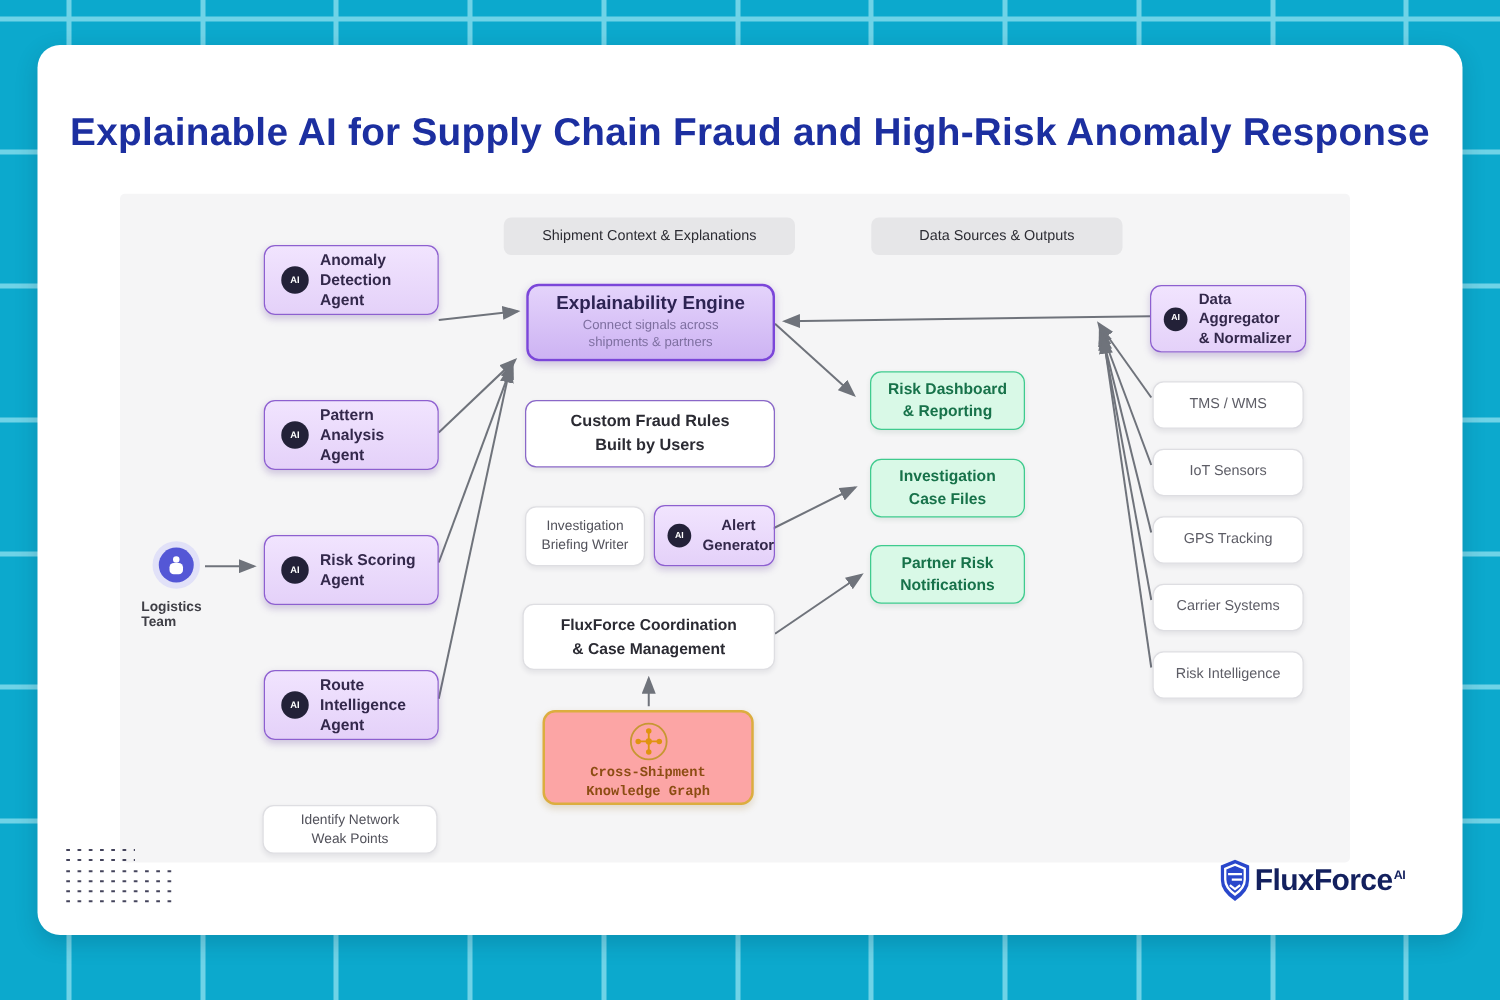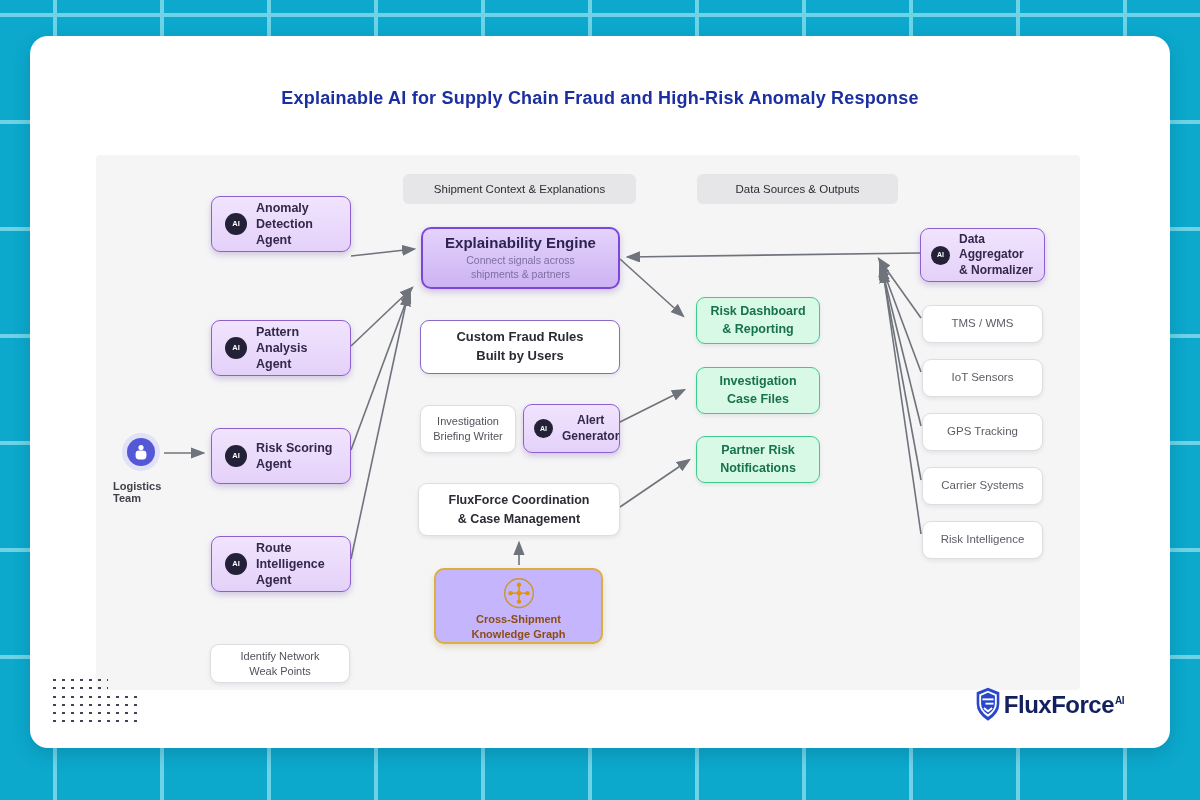--- a/index.html
+++ b/index.html
@@ -16,21 +16,21 @@
   }
 
   .card {
     position:absolute; left:30px; top:36px; width:1140px; height:712px;
     background:#ffffff; border-radius:18px;
     box-shadow:0 6px 18px rgba(0,40,60,.18);
   }
 
   .main-title {
     position:absolute; left:0; right:0; top:52px;
-    text-align:center; font-size:18px; font-weight:bold; color:#1c2fa0;
+    text-align:center; font-size:31px; font-weight:bold; color:#1c2fa0;
     letter-spacing:.2px;
   }
 
   .diagram {
     position:absolute; left:66px; top:119px; width:984px; height:535px;
     background:#f5f5f6; border-radius:4px;
   }
 
   .edges { position:absolute; inset:0; width:984px; height:535px; pointer-events:none; }
   .edge { stroke:#6f737b; stroke-width:1.6; fill:none; }
@@ -77,23 +77,24 @@
   .green {
     background:#d9f9e7; border:1.5px solid #3fcb8e; border-radius:9px;
     flex-direction:column; align-items:center; justify-content:center;
     font-size:12.5px; font-weight:bold; color:#17724a; line-height:1.4; text-align:center;
     box-shadow:0 2px 4px rgba(30,90,60,.10);
   }
 
   .source { font-size:11.5px; color:#5d5d66; }
 
   .kg {
-    background:#c4b5fd; border:2px solid #dcad3f; border-radius:10px;
+    background:#fca5a5; border:2px solid #dcad3f; border-radius:10px;
     flex-direction:column; align-items:center; justify-content:flex-start; padding-top:7px;
     box-shadow:0 3px 6px rgba(150,110,30,.2);
+    font-family:Liberation Mono, monospace;
   }
   .kg-label { font-size:11px; font-weight:bold; color:#8c4d13; line-height:1.35; text-align:center; margin-top:3px; }
 
   .actor-wrap { position:absolute; display:flex; flex-direction:column; align-items:center; }
   .actor-outer {
     width:38px; height:38px; border-radius:50%; background:#e1e1f8;
     display:flex; align-items:center; justify-content:center;
   }
   .actor-inner {
     width:28px; height:28px; border-radius:50%; background:#5457d6;

